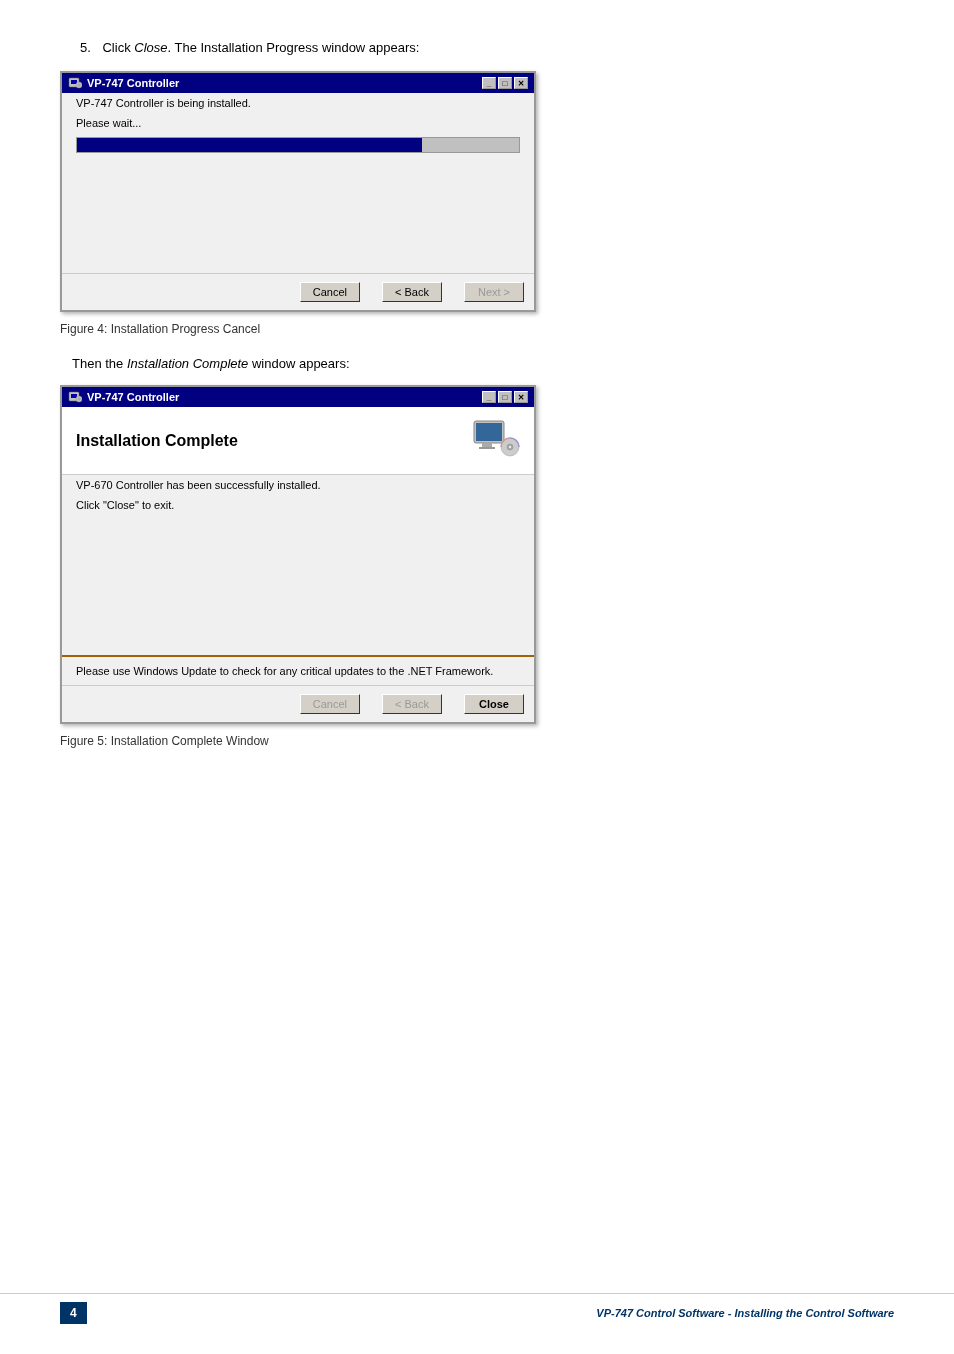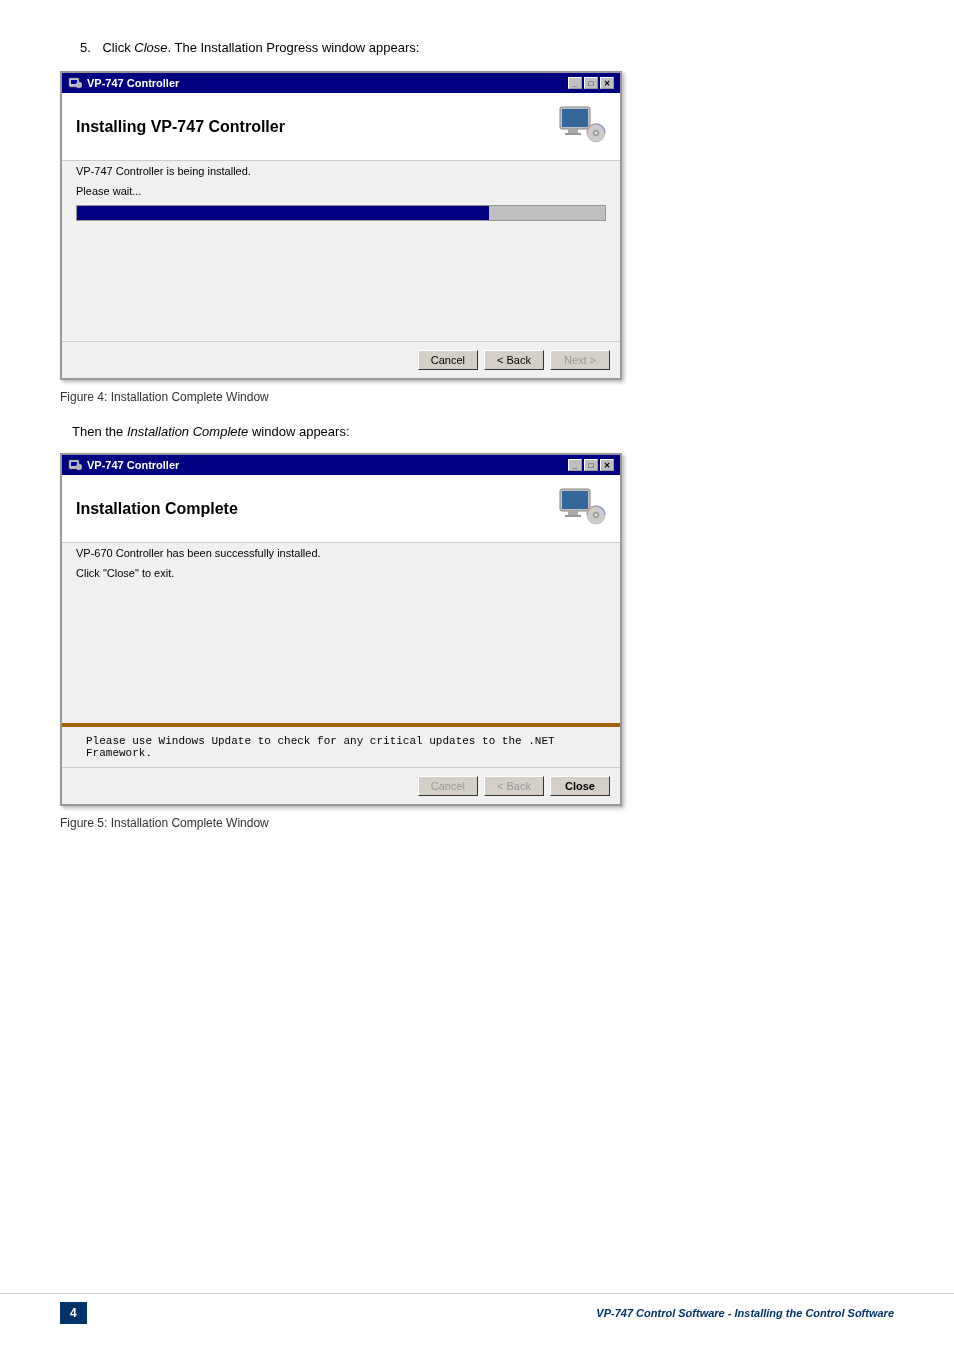--- a/index.html
+++ b/index.html
@@ -24,21 +24,21 @@
       margin-right: 8px;
     }
     .step-text em {
       font-style: italic;
     }
 
     
     .dialog {
       border: 2px solid #999;
       background: #f0f0f0;
-      width: 562px;
+      width: 476px;
       margin-bottom: 10px;
       box-shadow: 2px 2px 4px rgba(0,0,0,0.3);
     }
 
     .dialog-titlebar {
       background: #000080;
       color: #fff;
       font-size: 11px;
       font-weight: bold;
       padding: 3px 6px;
@@ -154,20 +154,21 @@
       border: 1px solid #999;
       border-top-color: #fff;
       border-left-color: #fff;
       border-bottom-color: #333;
       border-right-color: #333;
       padding: 3px 12px;
       font-size: 11px;
       cursor: pointer;
       min-width: 60px;
       color: #000;
+      margin-left: 16px;
     }
 
     .win-btn:disabled,
     .win-btn.disabled {
       color: #999;
       cursor: default;
     }
 
     .win-btn.primary {
       font-weight: bold;
@@ -187,25 +188,24 @@
       margin-bottom: 14px;
       margin-left: 12px;
     }
     .then-text em {
       font-style: italic;
     }
 
     
     .dialog-note {
       background: #f0f0f0;
-      border-top: 4px solid #a16207;
-      padding: 8px 24px;
-      font-size: 11px;
-      color: #000;
-      font-family: Liberation Mono, monospace;
+      border-top: 2px solid #a16207;
+      padding: 8px 14px;
+      font-size: 11px;
+      color: #000;
     }
 
     
     .page-footer {
       position: absolute;
       bottom: 30px;
       left: 0;
       right: 0;
       display: flex;
       justify-content: space-between;
@@ -252,56 +252,38 @@
       </div>
       <span>VP-747 Controller</span>
     </div>
     <div class="dialog-title-controls">
       <div class="title-ctrl-btn">_</div>
       <div class="title-ctrl-btn">□</div>
       <div class="title-ctrl-btn">✕</div>
     </div>
   </div>
 
-  <div class="dialog-header">
-    <div class="dialog-header-title">Installing VP-747 Controller</div>
-    <div>
-      <svg class="cd-icon" viewBox="0 0 48 40" xmlns="http://www.w3.org/2000/svg">
-
-        <rect x="2" y="2" width="30" height="22" rx="2" fill="#c0c0c0" stroke="#888" stroke-width="1"></rect>
-        <rect x="4" y="4" width="26" height="18" fill="#336699"></rect>
-        <rect x="10" y="24" width="10" height="4" fill="#aaa"></rect>
-        <rect x="7" y="28" width="16" height="2" fill="#999"></rect>
-
-        <circle cx="38" cy="28" r="9" fill="#ccc" stroke="#999" stroke-width="0.5"></circle>
-        <circle cx="38" cy="28" r="3" fill="#aaa" stroke="#888" stroke-width="0.5"></circle>
-        <circle cx="38" cy="28" r="1" fill="#fff"></circle>
-        <path d="M38 19 A9 9 0 0 1 47 28" stroke="#9999cc" stroke-width="1.5" fill="none"></path>
-        <path d="M38 19 A9 9 0 0 0 29 28" stroke="#cc9999" stroke-width="1.5" fill="none"></path>
-      </svg>
-    </div>
-  </div>
 
   <div class="dialog-body">
     <p>VP-747 Controller is being installed.</p>
     <p>Please wait...</p>
     <div class="progress-bar-container">
       <div class="progress-bar-fill" style="width:78%"></div>
       <div class="progress-bar-remainder" style="width:22%"></div>
     </div>
   </div>
 
   <div class="dialog-footer">
     <button class="win-btn">Cancel</button>
     <button class="win-btn">&lt; Back</button>
     <button class="win-btn disabled" disabled="">Next &gt;</button>
   </div>
 </div>
 
-<div class="figure-caption">Figure 4: Installation Complete Window</div>
+<div class="figure-caption">Figure 4: Installation Progress Cancel</div>
 
 <div class="then-text">
   <span>Then the </span><em>Installation Complete</em><span> window appears:</span>
 </div>
 
 <div class="dialog">
 
   <div class="dialog-titlebar">
     <div class="dialog-titlebar-left">
       <div class="dialog-title-icon">

